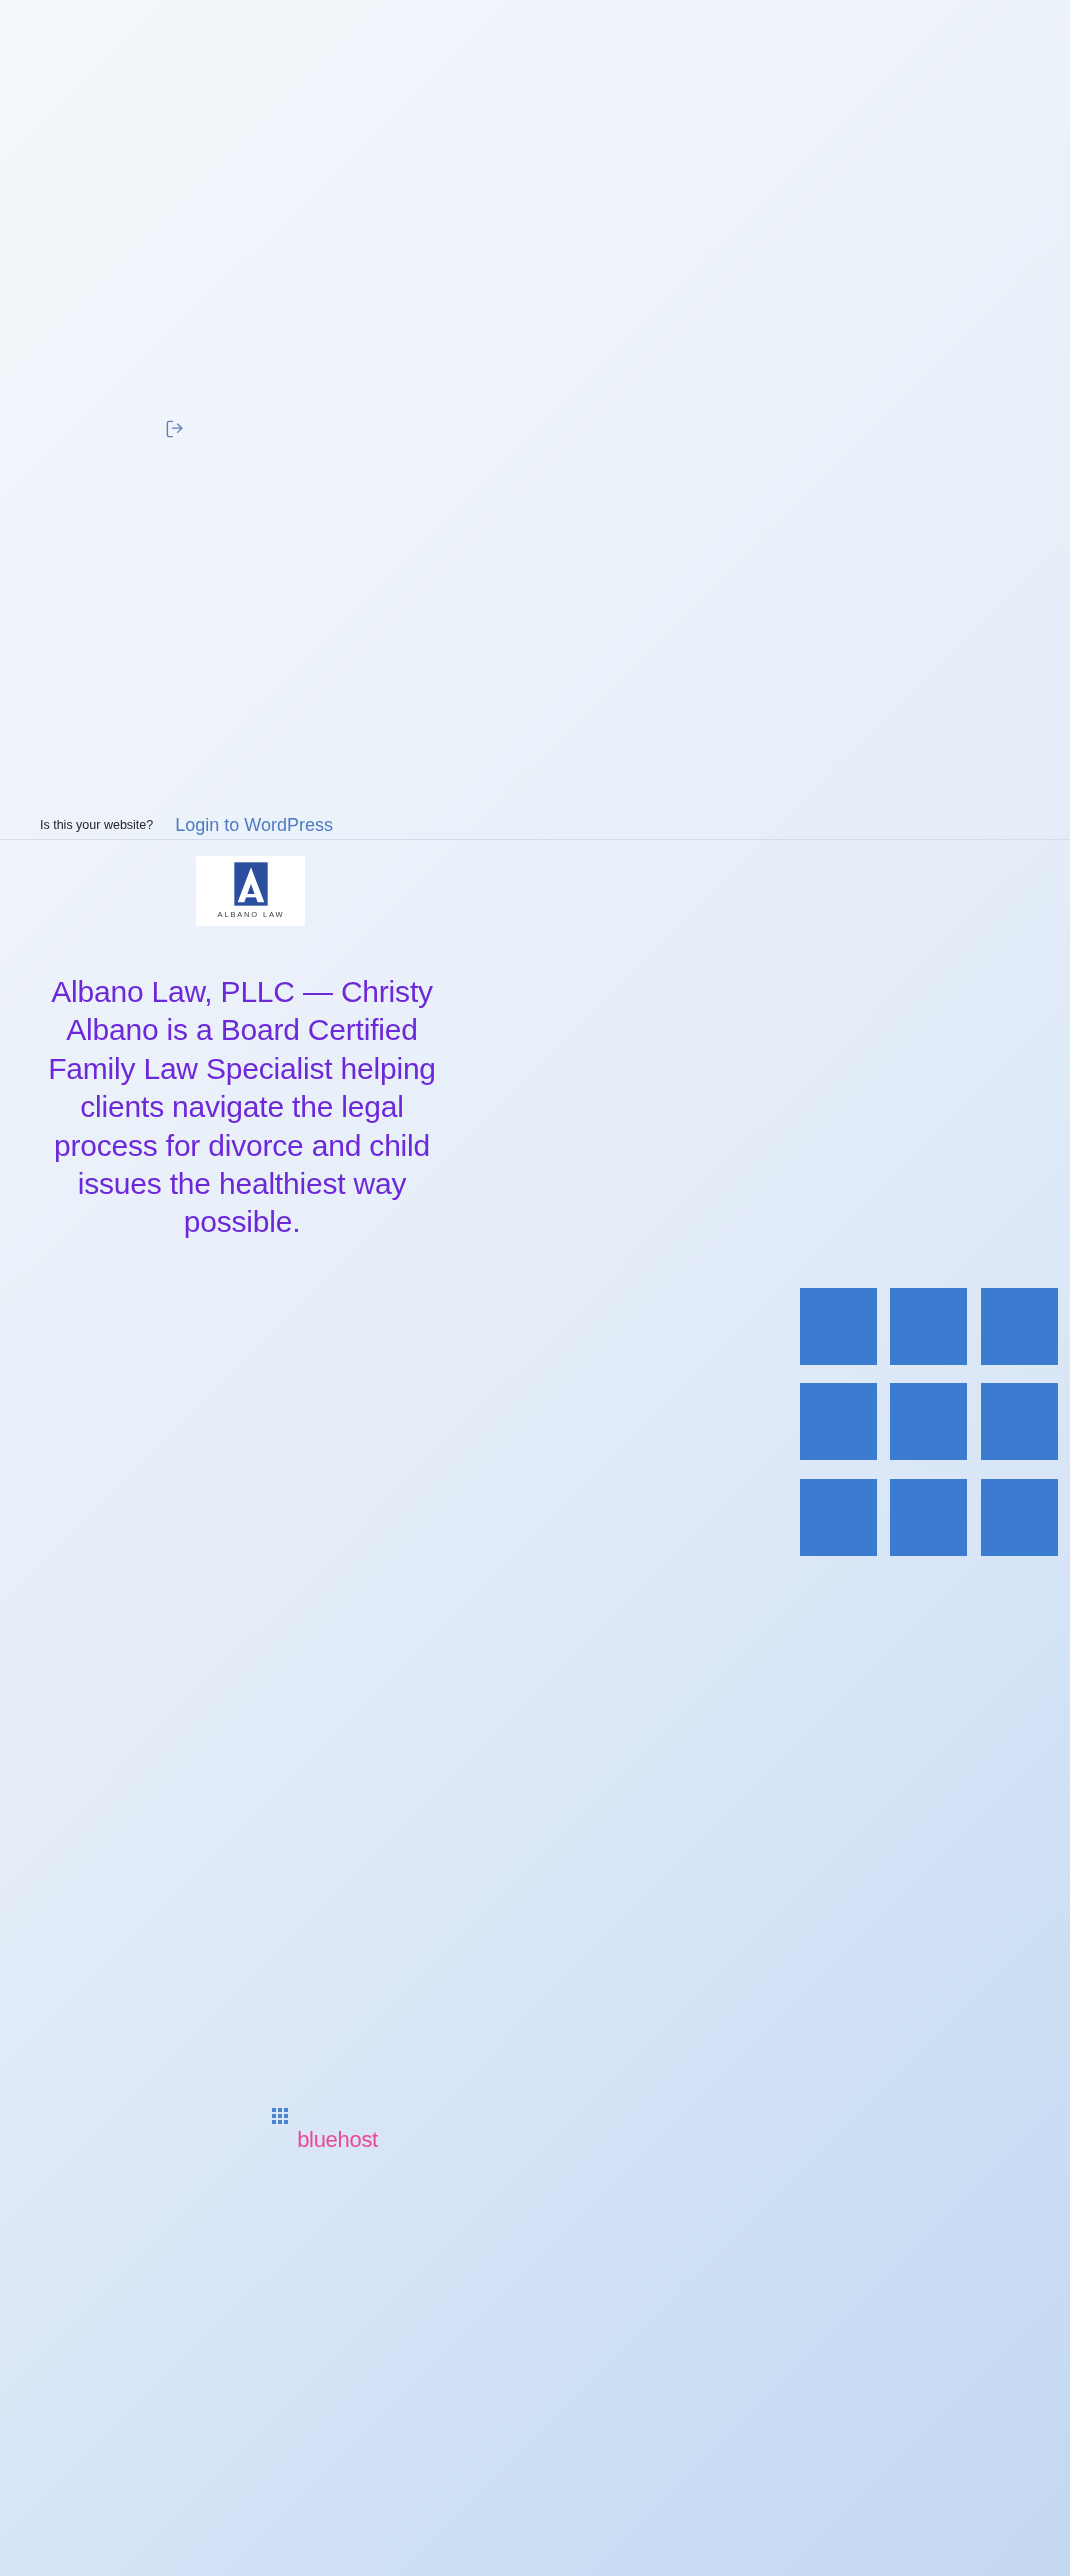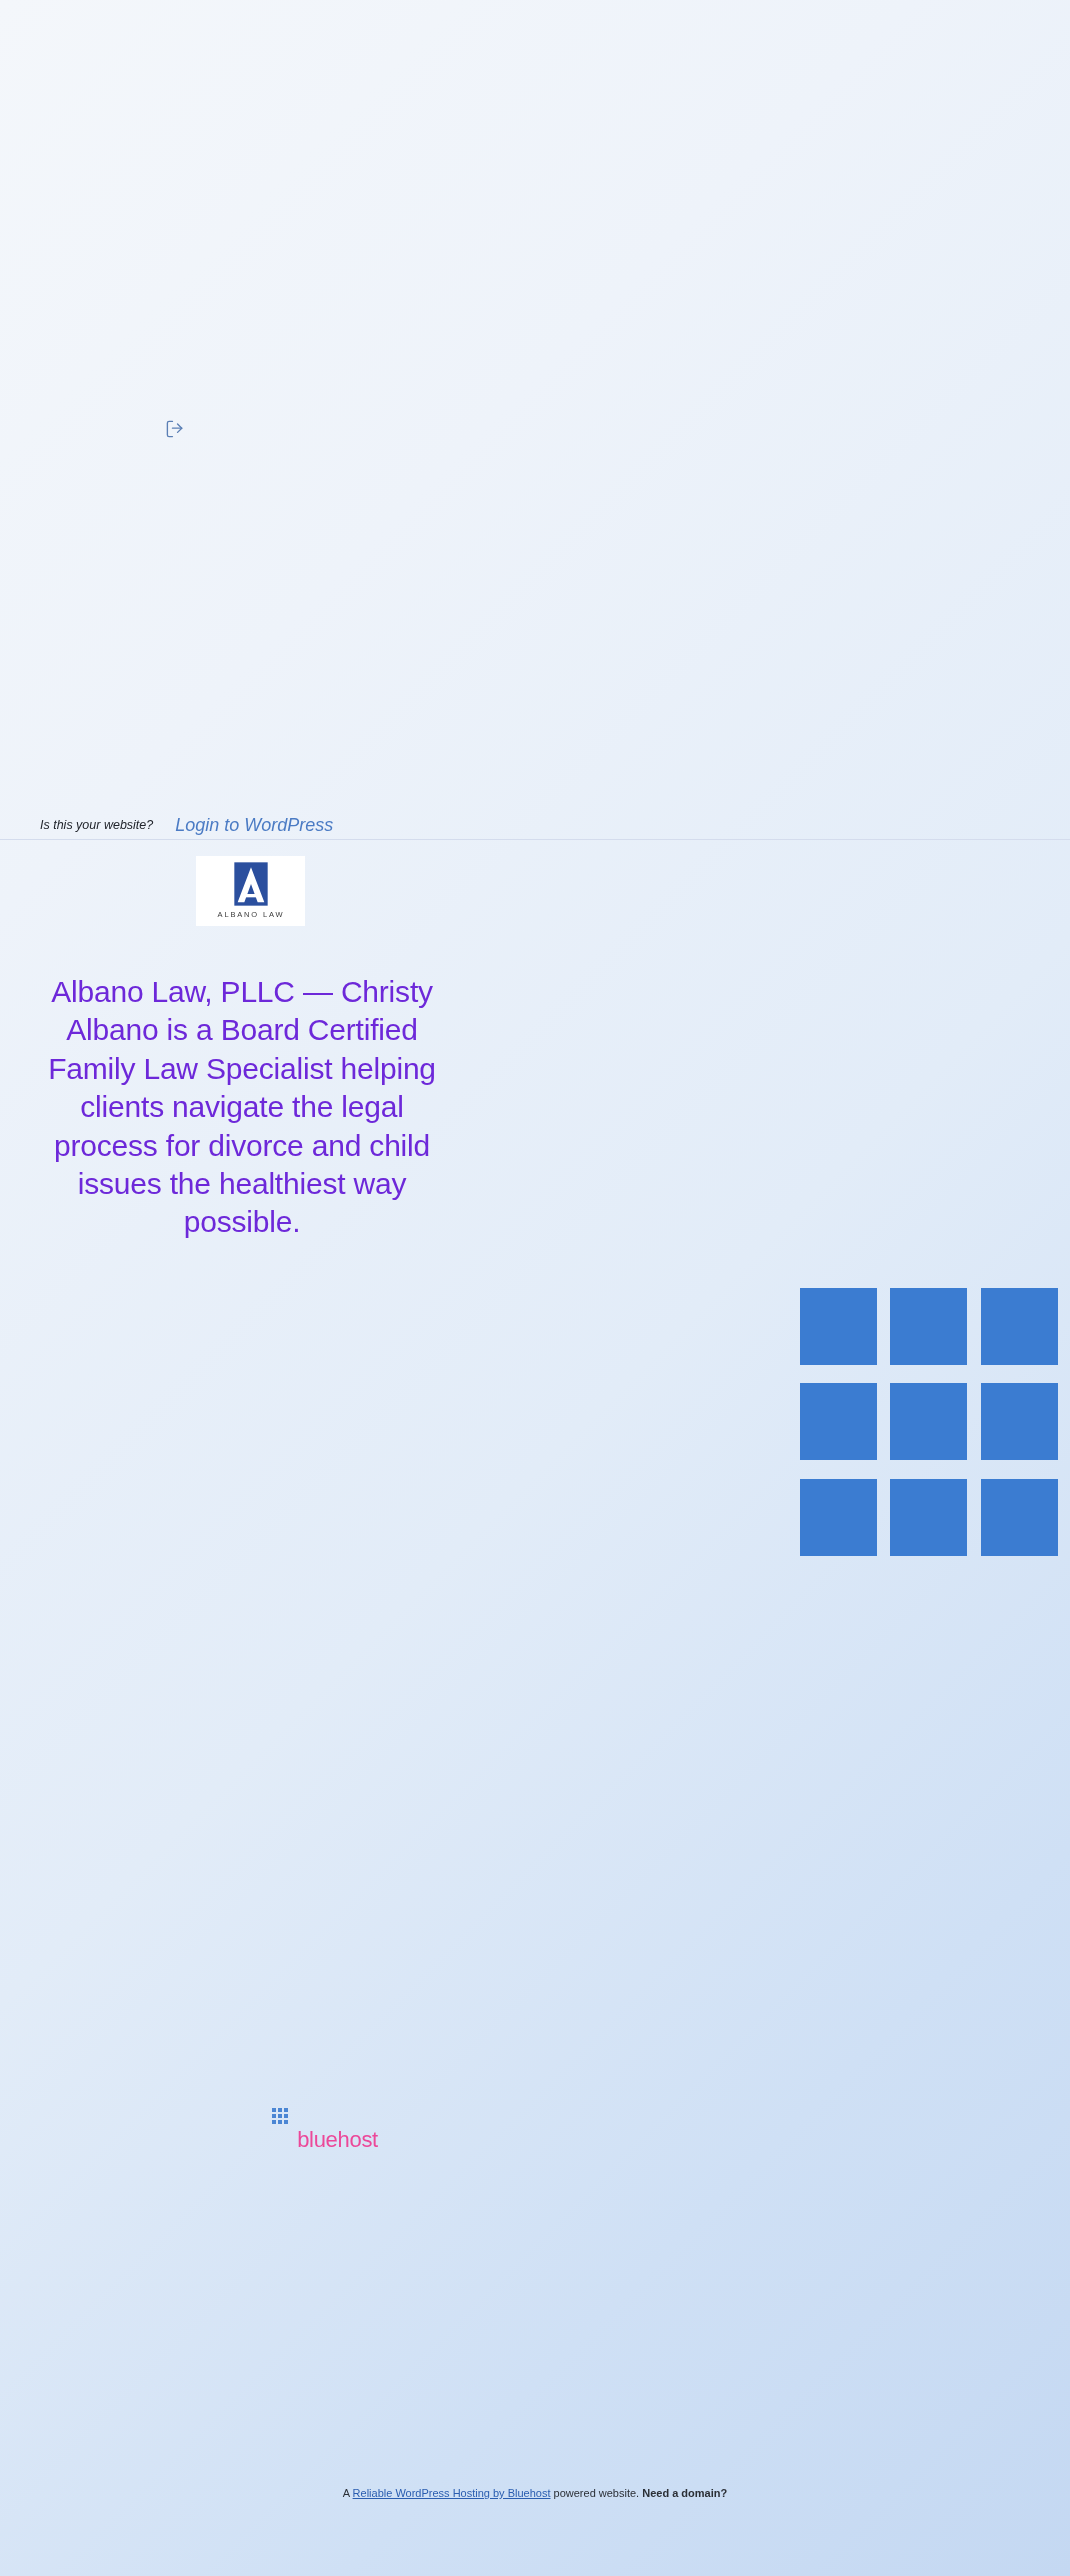--- a/index.html
+++ b/index.html
@@ -29,21 +29,20 @@
 
   
   .admin-bar {
     position: absolute;
     left: 0;
     top: 807px;
     width: 1070px;
     height: 33px;
     border-bottom: 0.8px solid #d4dced;
     box-sizing: border-box;
-    font-style: italic;
   }
   .admin-bar-inner {
     position: absolute;
     left: 40px;
     top: 7.5px;
     display: flex;
     align-items: center;
     gap: 22px;
     font-size: 12.5px;
   }
@@ -207,17 +206,14 @@
       <i></i>
       <i></i>
       <i></i>
       <i></i>
       <i></i>
   </span>
   <span class="brand-name">bluehost</span>
 </div>
 
 <div class="footer">
-  <span class="footer-line">
-    <span>A </span><a href="#">Reliable WordPress Hosting by Bluehost</a><span> powered website. </span><span class="strong">Need a domain?</span>
-  </span>
 </div>
 
 
 </body></html>

